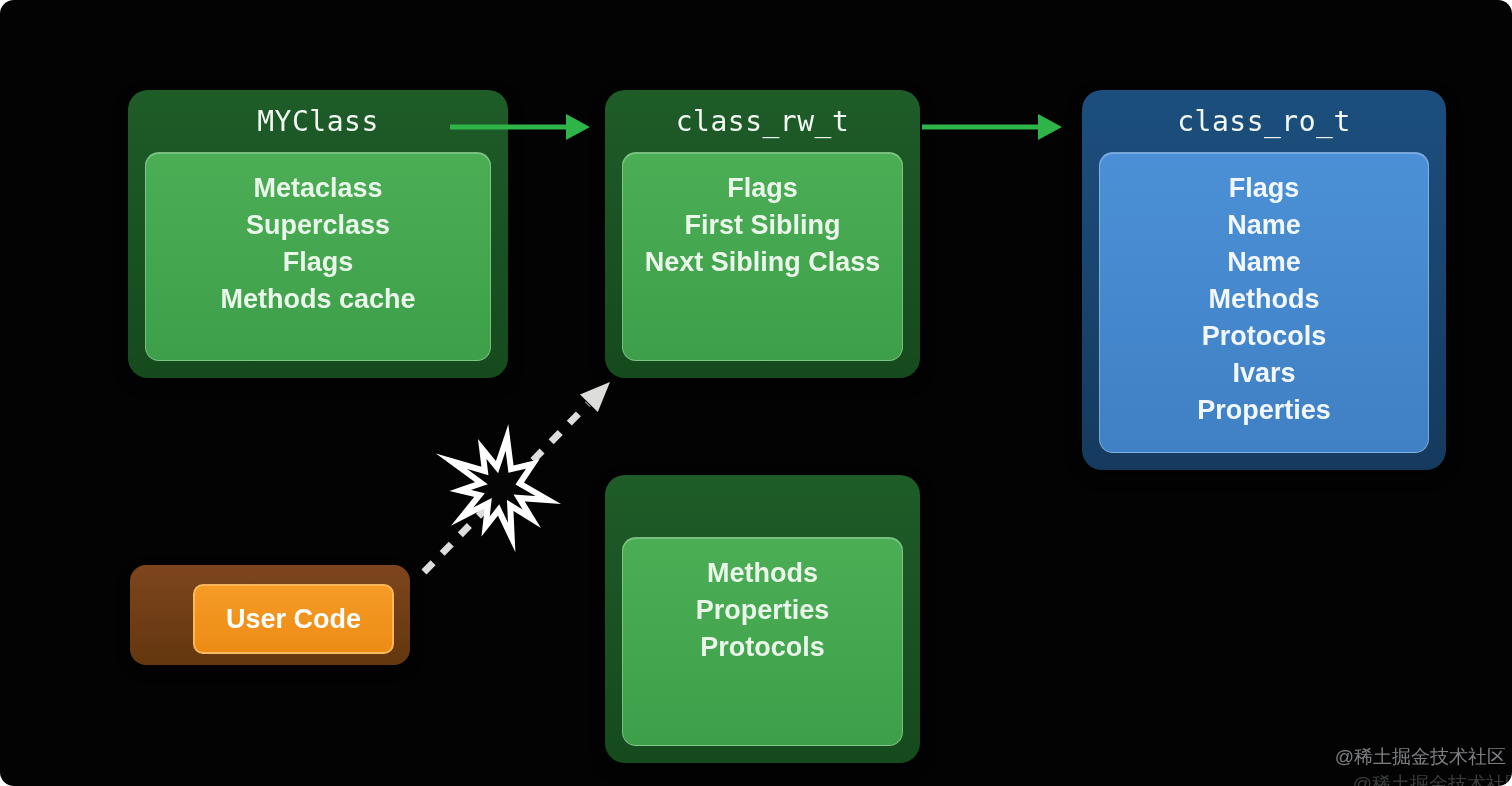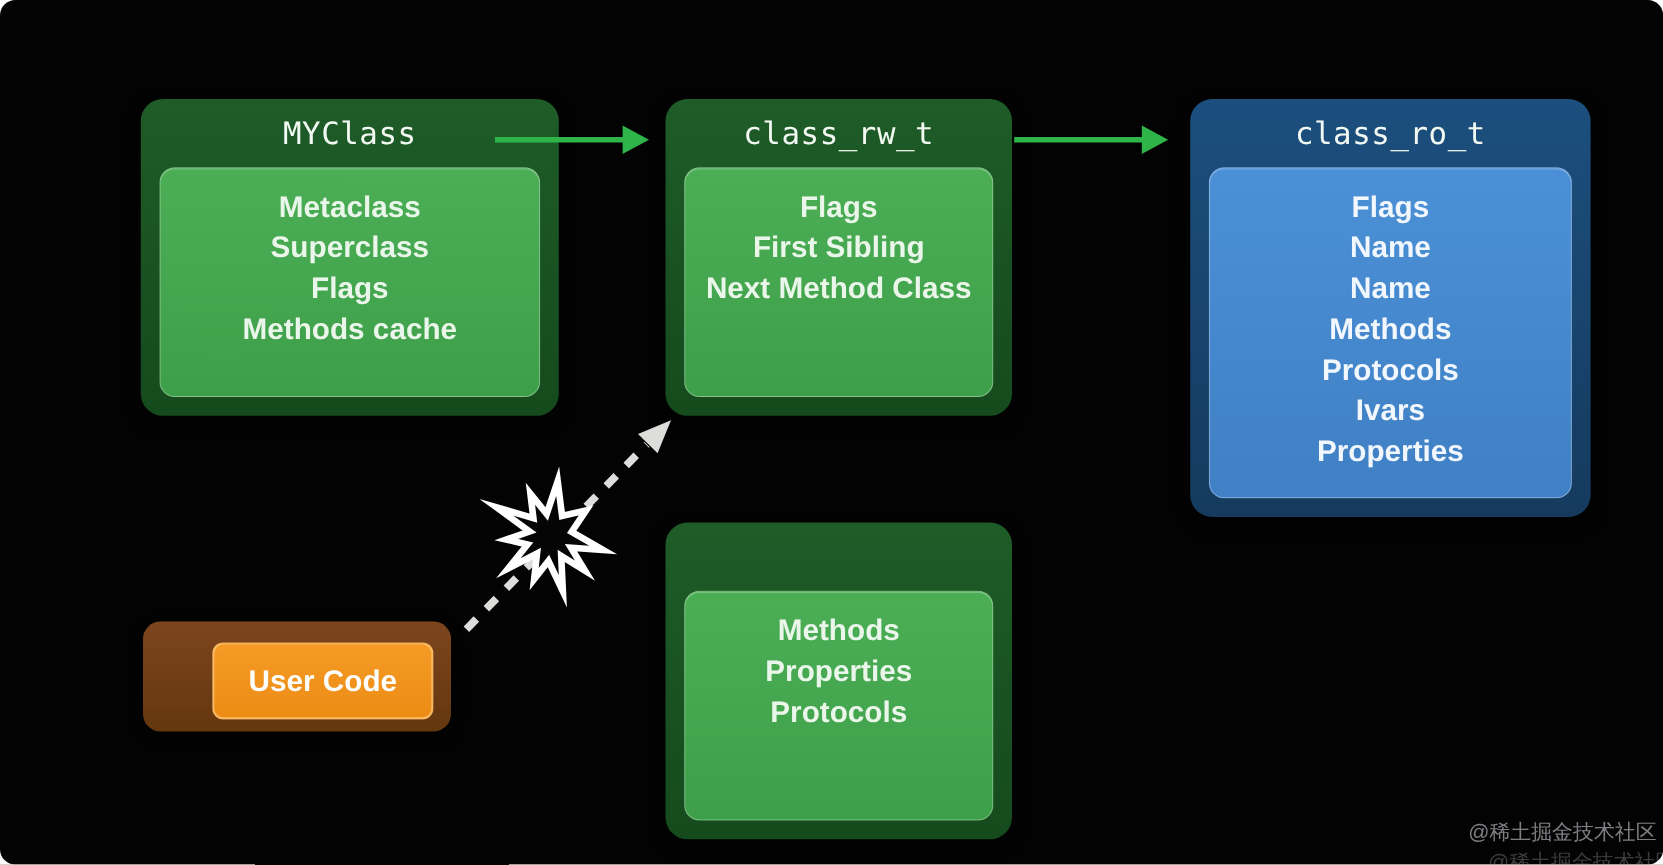--- a/index.html
+++ b/index.html
@@ -97,21 +97,21 @@
       <div class="field">Flags</div>
       <div class="field">Methods cache</div>
     </div>
   </div>
 
   <div class="node node--green" style="left:605px; top:90px; width:315px; height:288px;">
     <div class="node__title">class_rw_t</div>
     <div class="node__body">
       <div class="field">Flags</div>
       <div class="field">First Sibling</div>
-      <div class="field">Next Method Class</div>
+      <div class="field">Next Sibling Class</div>
     </div>
   </div>
 
   <div class="node node--blue" style="left:1082px; top:90px; width:364px; height:380px;">
     <div class="node__title">class_ro_t</div>
     <div class="node__body">
       <div class="field">Flags</div>
       <div class="field">Name</div>
       <div class="field">Name</div>
       <div class="field">Methods</div>

